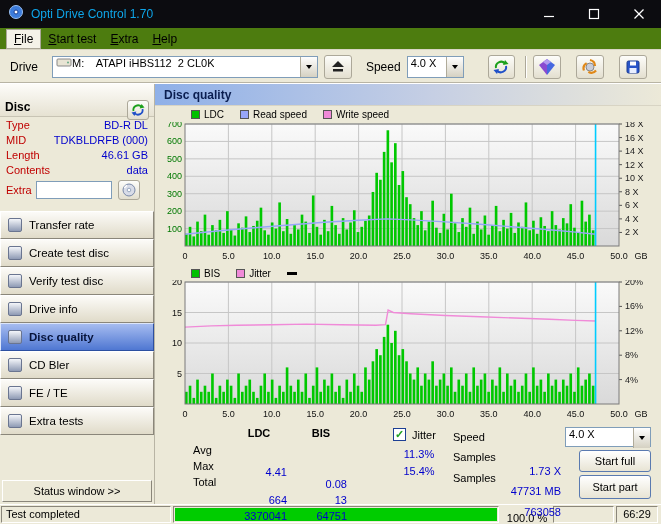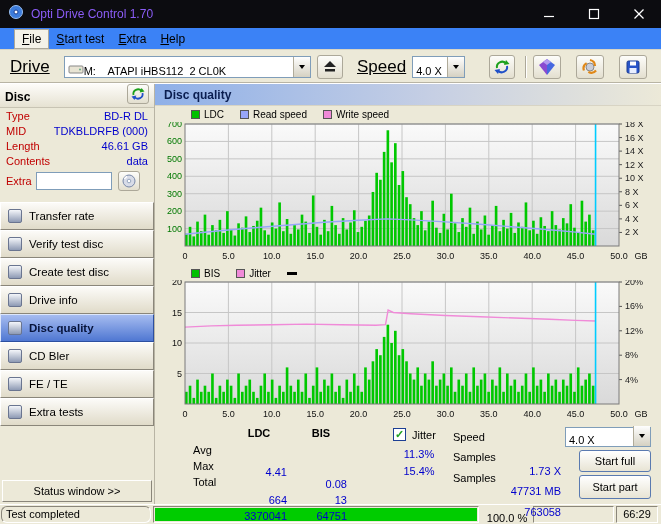--- a/index.html
+++ b/index.html
@@ -1,44 +1,44 @@
 <!DOCTYPE html>
 <html><head>
 <meta charset="utf-8">
 <style>
   *{margin:0;padding:0;box-sizing:border-box;font-family:"Liberation Sans",sans-serif;}
   html,body{background:#8a8a8a;}
   .window{width:661px;height:524px;background:#ece9d8;outline:1px solid #2a2a2a;position:relative;overflow:hidden;}
   
-  .titlebar{height:28px;background:#0c0c10;color:#8b5cf6;display:flex;align-items:center;padding-left:8px;}
+  .titlebar{height:28px;background:#0c0c10;color:#0ea5e9;display:flex;align-items:center;padding-left:8px;}
   .tb-title{font-size:12px;margin-left:7px;}
   .tb-btns{margin-left:auto;display:flex;height:100%;}
   .tb-btn{width:45px;display:flex;align-items:center;justify-content:center;cursor:pointer;}
   
-  .menubar{height:22px;display:flex;align-items:center;background:#3b82f6;padding-left:14px;font-size:12px;border-bottom:1px solid #d8d4c4;}
+  .menubar{height:22px;display:flex;align-items:center;background:#4d7c0f;padding-left:6px;font-size:12px;border-bottom:1px solid #d8d4c4;}
   .menu-item{padding:2px 7px;cursor:pointer;}
   .menu-item.boxed{border:1px solid #aca899;background:#f4f2e8;}
   
   .toolbar{height:34px;display:flex;align-items:center;padding:0 10px;border-bottom:1px solid #fff;box-shadow:0 -1px 0 #b8b4a4 inset;}
-  .lbl{font-size:17px;text-decoration:underline;}
-  .combo{height:22px;border:1px solid #7f9db9;background:#fff;display:flex;align-items:flex-end;font-size:11px;padding-left:3px;cursor:pointer;}
+  .lbl{font-size:12px;}
+  .combo{height:22px;border:1px solid #7f9db9;background:#fff;display:flex;align-items:flex-start;font-size:11px;padding-left:3px;cursor:pointer;}
   .combo-text{overflow:hidden;}
   .pre{white-space:pre;}
   .combo-arrow{width:17px;height:20px;margin-left:auto;background:linear-gradient(#fefefe,#d5d1c2);border-left:1px solid #b0ab9a;display:flex;align-items:center;justify-content:center;}
   .arrow-down{width:0;height:0;border-left:3.5px solid transparent;border-right:3.5px solid transparent;border-top:4px solid #000;}
   .drive-combo{width:272px;margin-left:14px;}
   .speed-combo{width:58px;margin-left:6px;}
   .btn3d{background:linear-gradient(#fdfdfa,#e3dfcf);border:1px solid #aca899;border-radius:3px;display:flex;align-items:center;justify-content:center;cursor:pointer;}
   .tool-btn{width:28px;height:24px;margin-left:6px;}
   .tool-group{margin-left:auto;display:flex;gap:9px;margin-right:4px;}
   .sep{width:2px;height:22px;border-left:1px solid #aca899;border-right:1px solid #fff;margin-left:10px;}
   
   .main{height:420px;display:flex;}
   .sidebar{width:155px;position:relative;border-right:1px solid #b8b4a4;}
-  .disc-header{height:24px;display:flex;align-items:flex-end;padding:3px 5px;font-weight:bold;font-size:12px;background:linear-gradient(#fdfcf9,#e6e2d2);border-bottom:1px solid #c8c4b4;}
+  .disc-header{height:24px;display:flex;align-items:flex-start;padding:16px 5px;font-weight:bold;font-size:12px;background:linear-gradient(#fdfcf9,#e6e2d2);border-bottom:1px solid #c8c4b4;}
   .mini-btn{width:22px;height:20px;margin-left:auto;}
   .info-row{display:flex;justify-content:space-between;padding:2px 6px 1px 6px;font-size:11px;}
   .red{color:#c00000;}
   .blue{color:#0000cc;}
   .label-row{display:flex;align-items:center;gap:4px;padding:3px 6px;font-size:11px;}
   .label-row input{width:76px;height:18px;border:1px solid #7f9db9;font-size:11px;padding:0 2px;}
   .side-btns{margin-top:8px;}
   .side-btn{height:28px;display:flex;align-items:center;gap:7px;padding:0 7px;background:linear-gradient(#fcfbf8,#e0dbc9);border:1px solid #fff;border-right-color:#8a867a;border-bottom-color:#8a867a;font-size:11.5px;cursor:pointer;}
   .side-btn.active{background:linear-gradient(#a6bcf0,#4f77d2);border-color:#dce6fa #2c4fa0 #2c4fa0 #dce6fa;color:#06133a;font-weight:bold;}
   .side-icon{width:14px;height:14px;background:linear-gradient(180deg,#f4f6fa,#8e9ab4);border:1px solid #6a7590;border-radius:2px;flex:0 0 auto;}
@@ -59,21 +59,21 @@
   .abs{position:absolute;}
   .hdr{font-weight:bold;text-align:center;}
   .val{color:#0000cc;}
   .r{text-align:right;margin-top:34px;}
   .c{text-align:center;}
   .cb{width:13px;height:13px;background:#fff;border:1px solid #1c3f94;display:flex;align-items:center;justify-content:center;font-size:11px;font-weight:bold;color:#21a121;cursor:pointer;}
   .xpbtn{background:linear-gradient(#fff,#e8e4d4);border:1px solid #5a7ab0;border-radius:3px;font-size:11px;cursor:pointer;}
   
   .statusbar{height:20px;display:flex;align-items:stretch;background:#ece9d8;border-top:1px solid #fff;font-size:11px;padding:1px;}
   .sb-box{border:1px solid;border-color:#8a867a #fff #fff #8a867a;margin-right:2px;}
-  .status-text{width:150px;padding:1px 4px;border-radius:6px;}
+  .status-text{width:170px;padding:1px 4px;}
   .progress{width:326px;padding:1px;}
   .fill{height:100%;background:#00cc00;}
   .pct{width:52px;text-align:center;padding-top:6px;}
   .spare{flex:1;}
   .time{width:42px;text-align:center;padding-top:1px;}
 </style>
 </head>
 <body>
 
 <div class="window">
@@ -218,25 +218,25 @@
             </svg>
         </button>
       </div>
       <div class="side-btns">
           <div class="side-btn">
             <span class="side-icon"></span>
             <span>Transfer rate</span>
           </div>
           <div class="side-btn">
             <span class="side-icon"></span>
+            <span>Create test disc</span>
+          </div>
+          <div class="side-btn">
+            <span class="side-icon"></span>
             <span>Verify test disc</span>
-          </div>
-          <div class="side-btn">
-            <span class="side-icon"></span>
-            <span>Create test disc</span>
           </div>
           <div class="side-btn">
             <span class="side-icon"></span>
             <span>Drive info</span>
           </div>
           <div class="side-btn active">
             <span class="side-icon"></span>
             <span>Disc quality</span>
           </div>
           <div class="side-btn">

